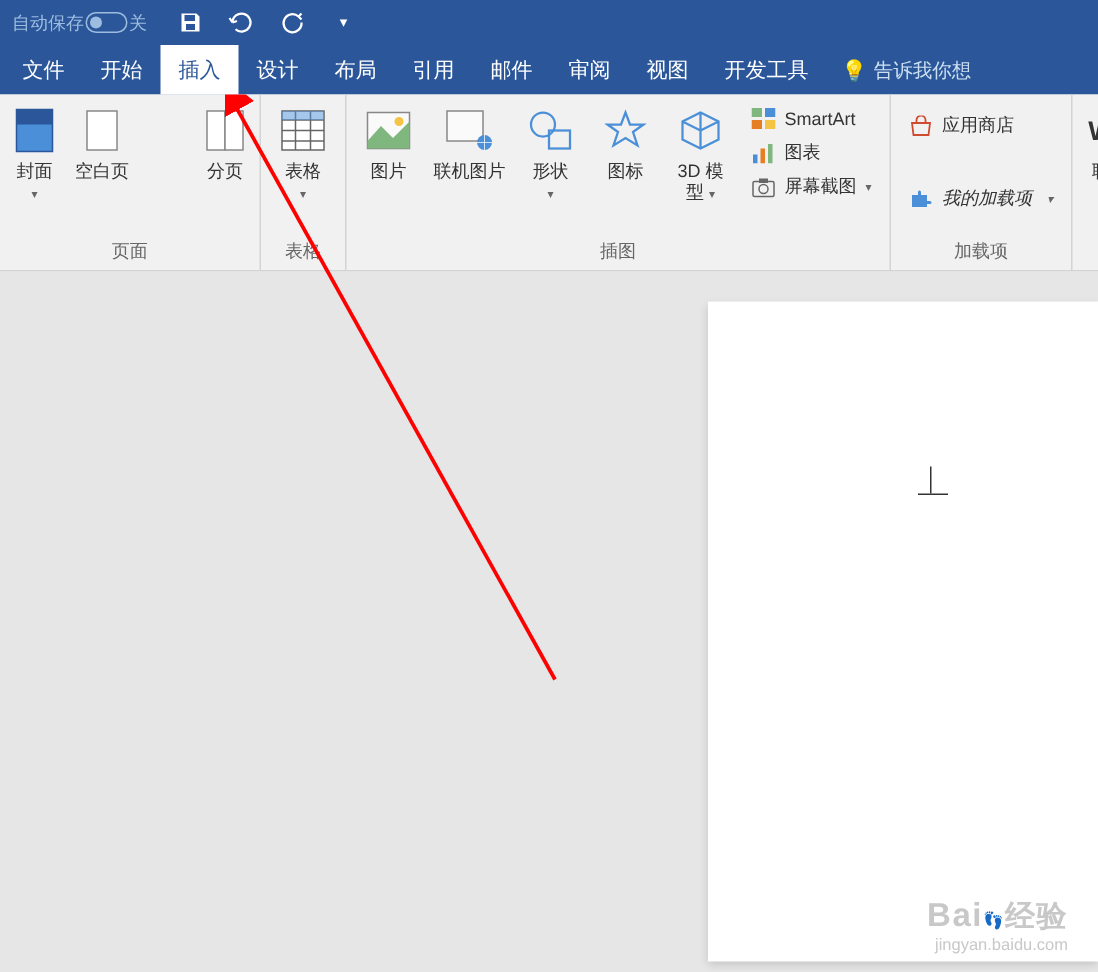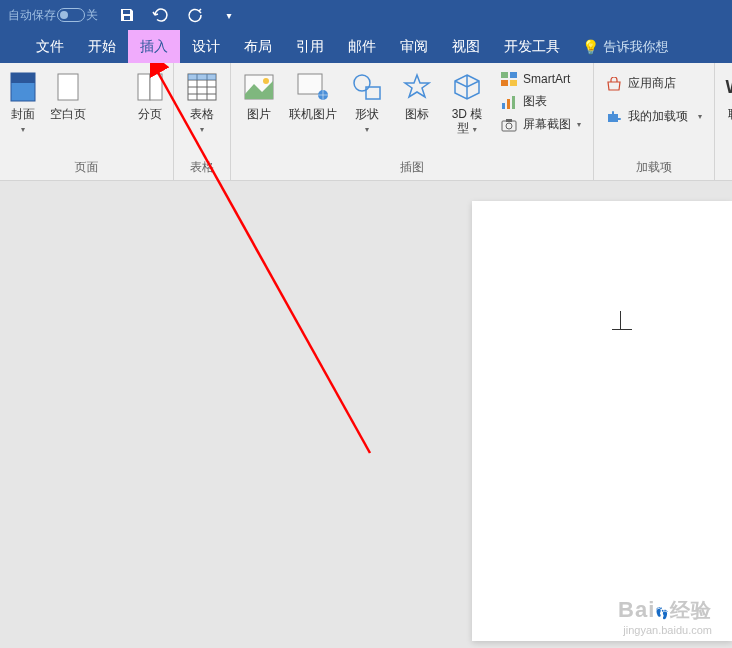--- a/index.html
+++ b/index.html
@@ -5,23 +5,23 @@
     * { margin: 0; padding: 0; box-sizing: border-box; font-family: "Microsoft YaHei", sans-serif; }
     body { width: 732px; height: 648px; overflow: hidden; background: #e6e6e6; position: relative; }
     
     .titlebar { height: 30px; background: #2b579a; display: flex; align-items: center; padding: 0 8px; color: #9dbde0; font-size: 12px; }
     .autosave-toggle { display: flex; align-items: center; gap: 1px; }
     .toggle-pill { width: 28px; height: 14px; border: 1px solid #9dbde0; border-radius: 7px; position: relative; }
     .toggle-knob { width: 8px; height: 8px; background: #9dbde0; border-radius: 50%; position: absolute; left: 2px; top: 2px; }
     .qat { display: flex; gap: 16px; margin-left: 20px; align-items: center; }
     .qat-icon { width: 18px; height: 18px; display: flex; align-items: center; justify-content: center; }
     
-    .tabbar { height: 33px; background: #2b579a; display: flex; align-items: stretch; padding-left: 24px; }
+    .tabbar { height: 33px; background: #2b579a; display: flex; align-items: stretch; padding-left: 3px; }
     .tab { padding: 0 12px; display: flex; align-items: center; color: white; font-size: 14px; cursor: pointer; }
-    .tab.active { background: #f0abfc; color: #2b579a; text-align: right; }
+    .tab.active { background: #ffffff; color: #2b579a; text-align: right; }
     .tell-me { margin-left: 10px; display: flex; align-items: center; color: #cde0f2; font-size: 13px; gap: 4px; }
     .bulb { font-size: 14px; }
     
     .ribbon { height: 118px; background: #f1f1f1; border-bottom: 1px solid #d4d4d4; display: flex; }
     .ribbon-group { border-right: 1px solid #d4d4d4; display: flex; flex-direction: column; padding: 4px 4px 2px; }
     .group-content { flex: 1; display: flex; align-items: flex-start; gap: 2px; }
     .group-label { text-align: center; font-size: 12px; color: #666; padding: 2px 0; }
     
     .big-btn { display: flex; flex-direction: column; align-items: center; justify-content: flex-start; width: 48px; padding: 4px 2px; gap: 4px; cursor: pointer; }
     .big-icon { width: 32px; height: 32px; display: flex; align-items: center; justify-content: center; }
@@ -238,21 +238,21 @@
       <div class="stacked-items" style="padding-top:6px;">
         <div class="small-btn">
           <span class="small-icon">
             <svg width="16" height="14" viewBox="0 0 16 14">
                 <path d="M2 5h12l-1 8H3Z" fill="none" stroke="#d04a2f" stroke-width="1.2"></path>
                 <path d="M5 5V3a3 3 0 016 0v2" fill="none" stroke="#d04a2f" stroke-width="1.2"></path>
               </svg>
           </span>
           <span>应用商店</span>
         </div>
-        <div class="small-btn" style="margin-top:10px;">
+        <div class="small-btn" style="margin-top:26px;font-style:italic;">
           <span class="small-icon">
             <svg width="16" height="14" viewBox="0 0 16 14">
                 <path d="M2 4h4V2a1 1 0 012 0v2h4v4h2a1 1 0 010 2h-2v2H2Z" fill="#4a8fd8"></path>
               </svg>
           </span>
           <span>我的加载项</span>
           <span class="dropdown-arrow" style="margin-left:4px;">▾</span>
         </div>
       </div>
     </div>

